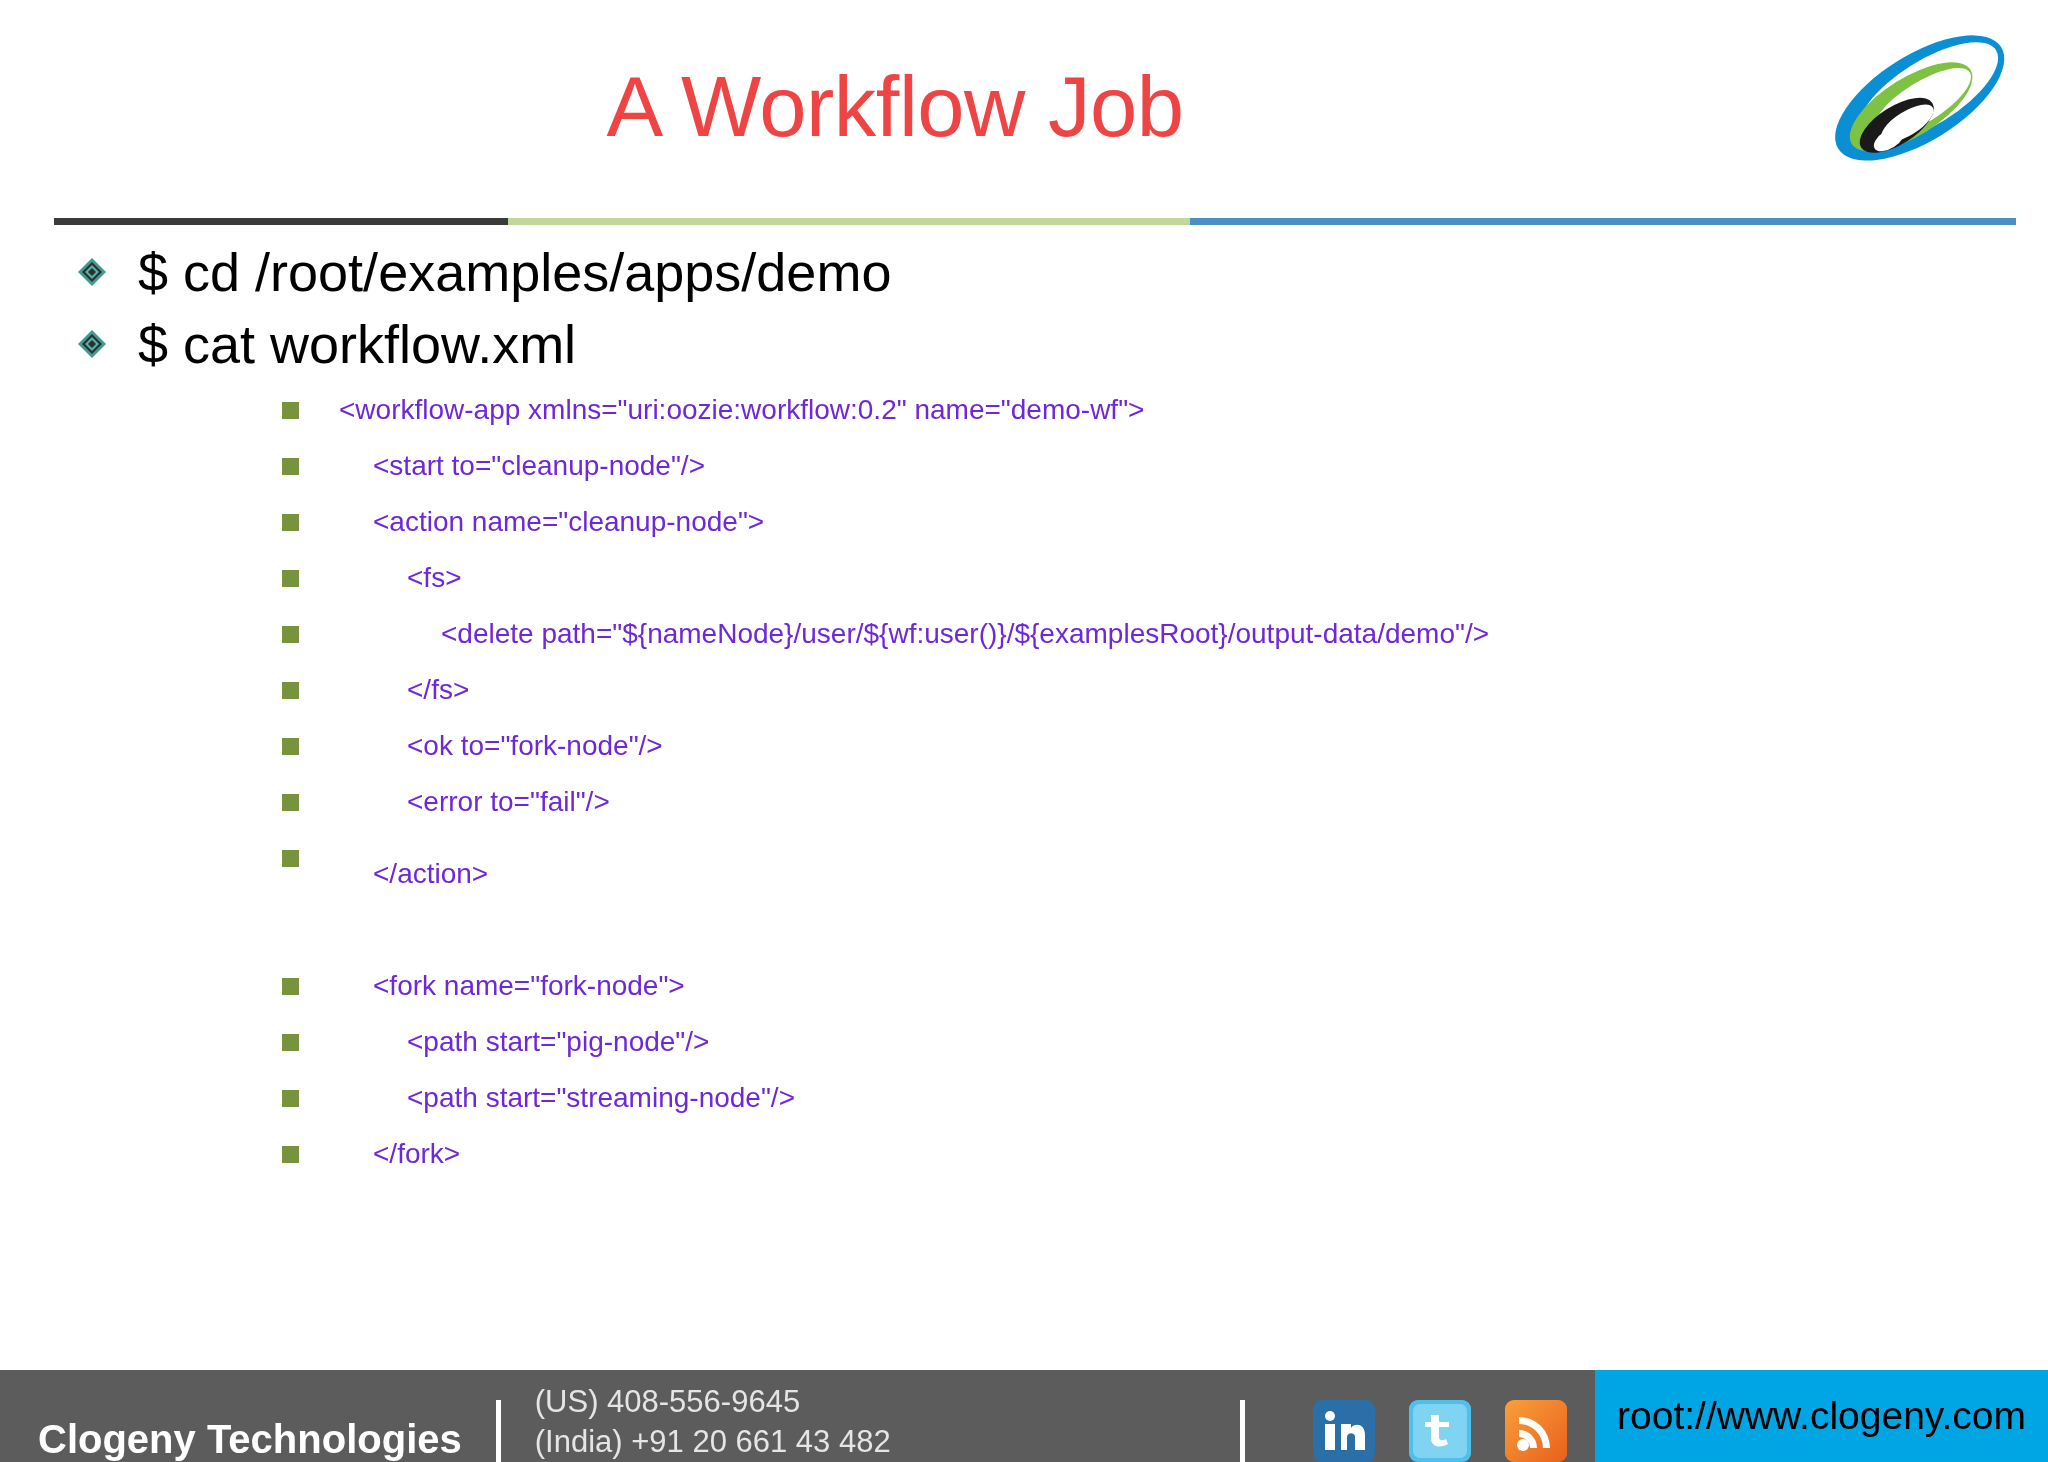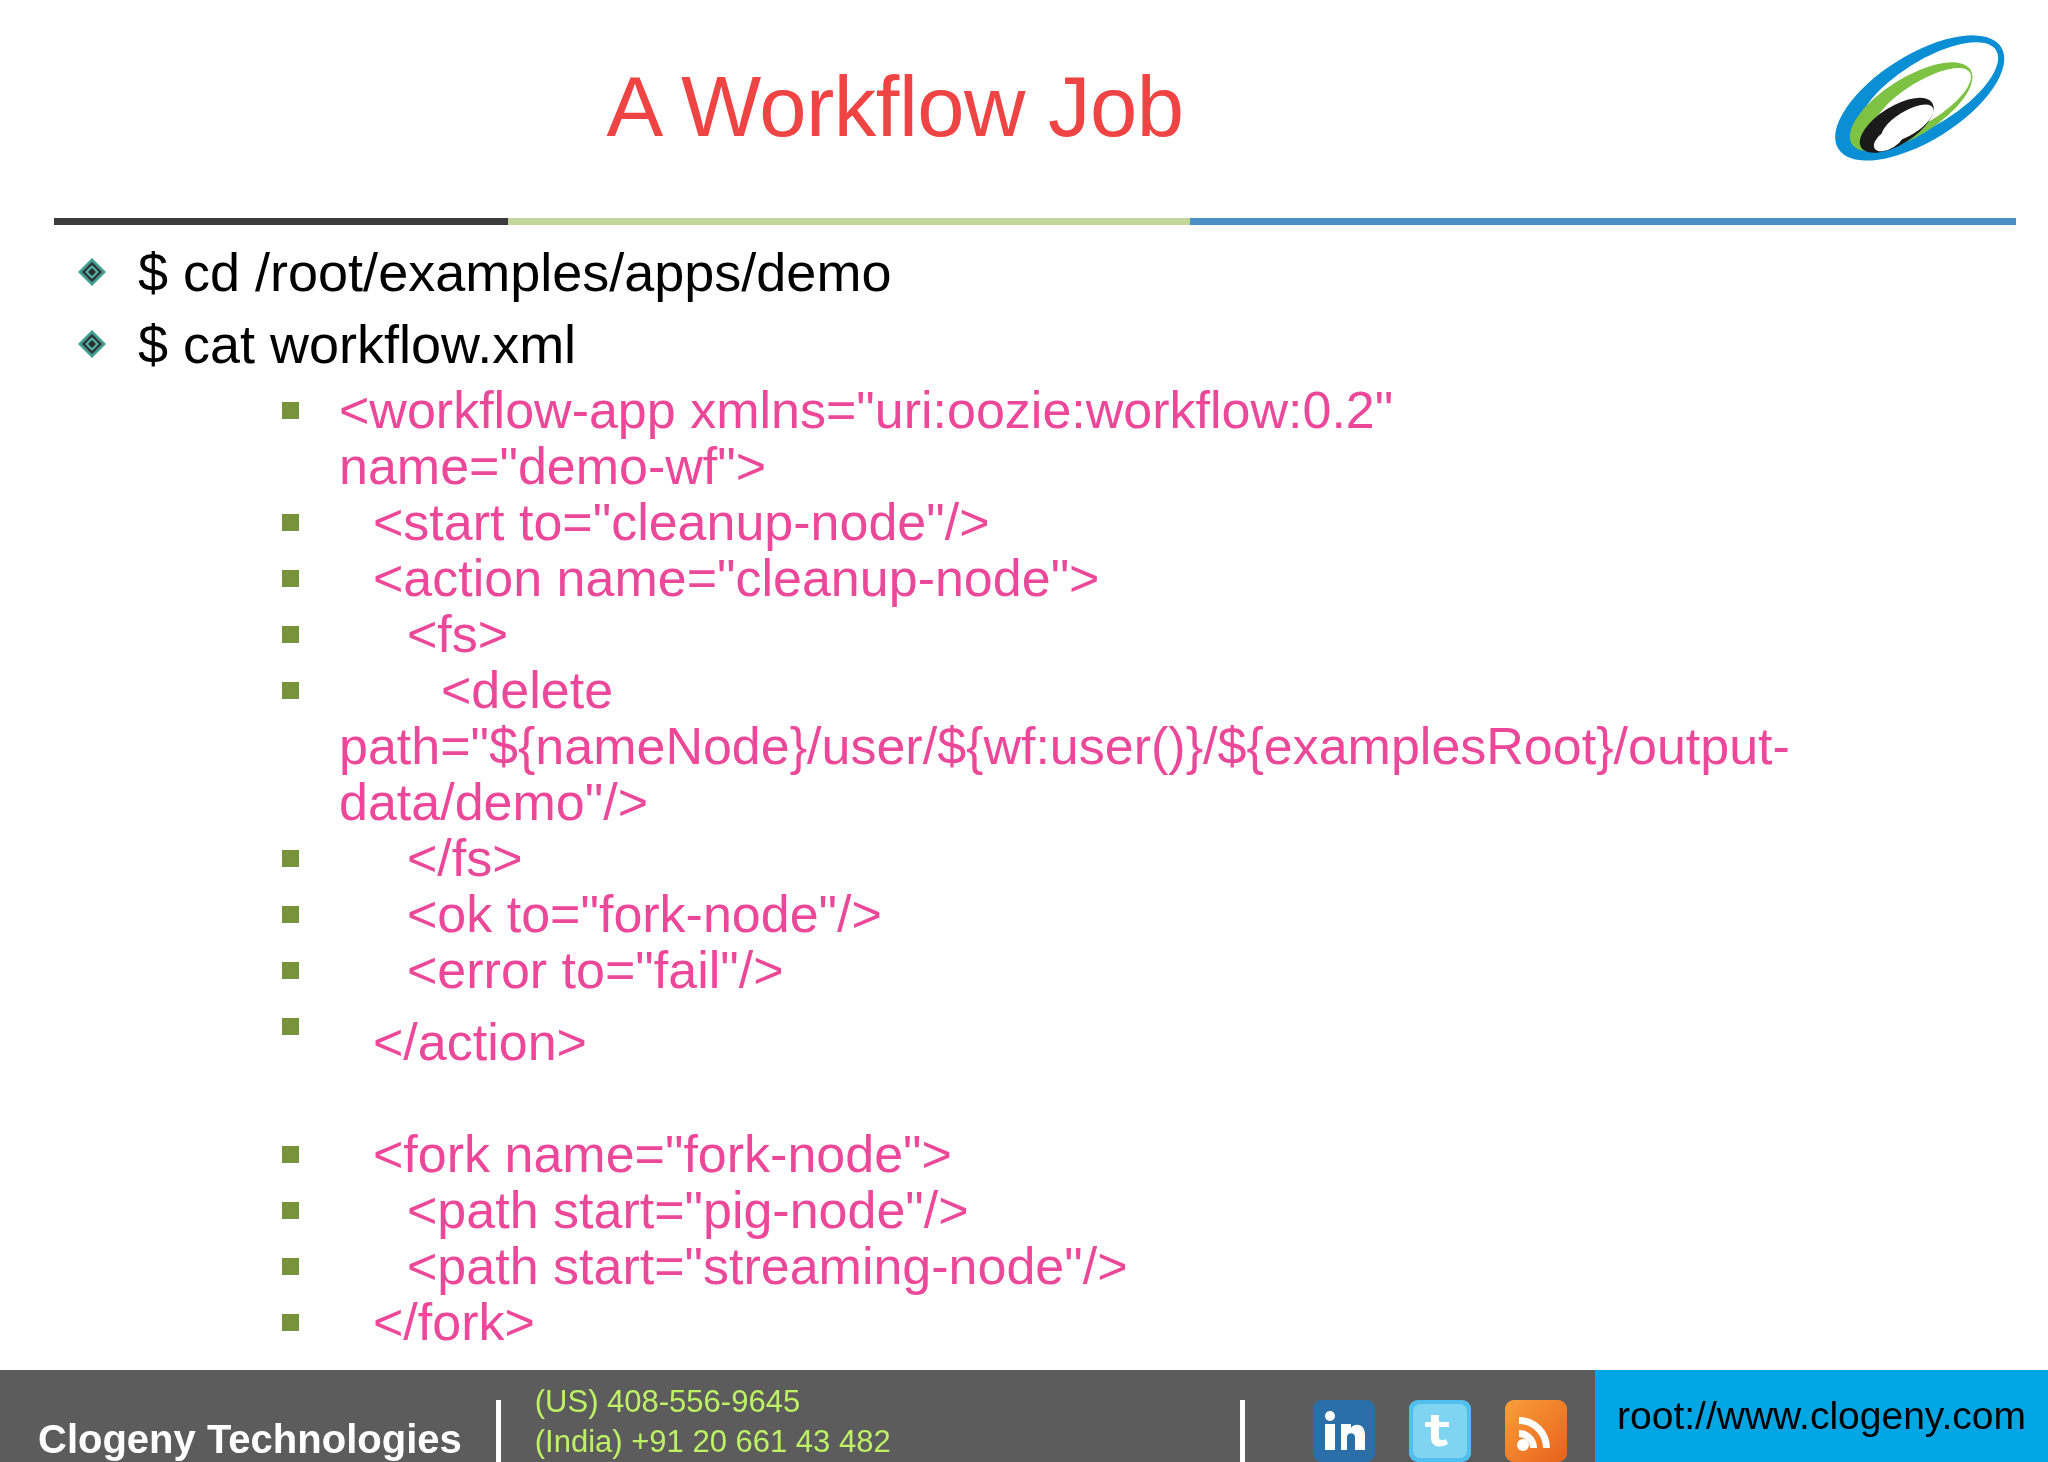--- a/index.html
+++ b/index.html
@@ -97,23 +97,23 @@
   }
   .l2 .sqbullet {
     flex: 0 0 auto;
     width: 17px;
     height: 17px;
     background: #77933C;
     margin-top: 20px;
     margin-right: 40px;
   }
   .l2 .txt {
-    font-size: 52px;
+    font-size: 28px;
     line-height: 56px;
-    color: #ec4899;
+    color: #6d28d9;
     max-width: 1560px;
     text-indent: 0;
   }
   .l2.blank { min-height: 56px; }
   .l2.blank .sqbullet { background: transparent; }
 
   
   .wrapline { white-space: normal; }
 
   
@@ -135,21 +135,21 @@
     white-space: nowrap;
   }
   .vbar {
     width: 5px;
     height: 62px;
     background: #ffffff;
     margin: 0 34px;
     flex: 0 0 auto;
   }
   #footer-phones {
-    color: #bef264;
+    color: #e5e5e5;
     font-size: 31px;
     line-height: 40px;
     white-space: nowrap;
   }
   #footer-social {
     display: flex;
     align-items: center;
     gap: 34px;
     margin-left: auto;
     margin-right: 28px;

